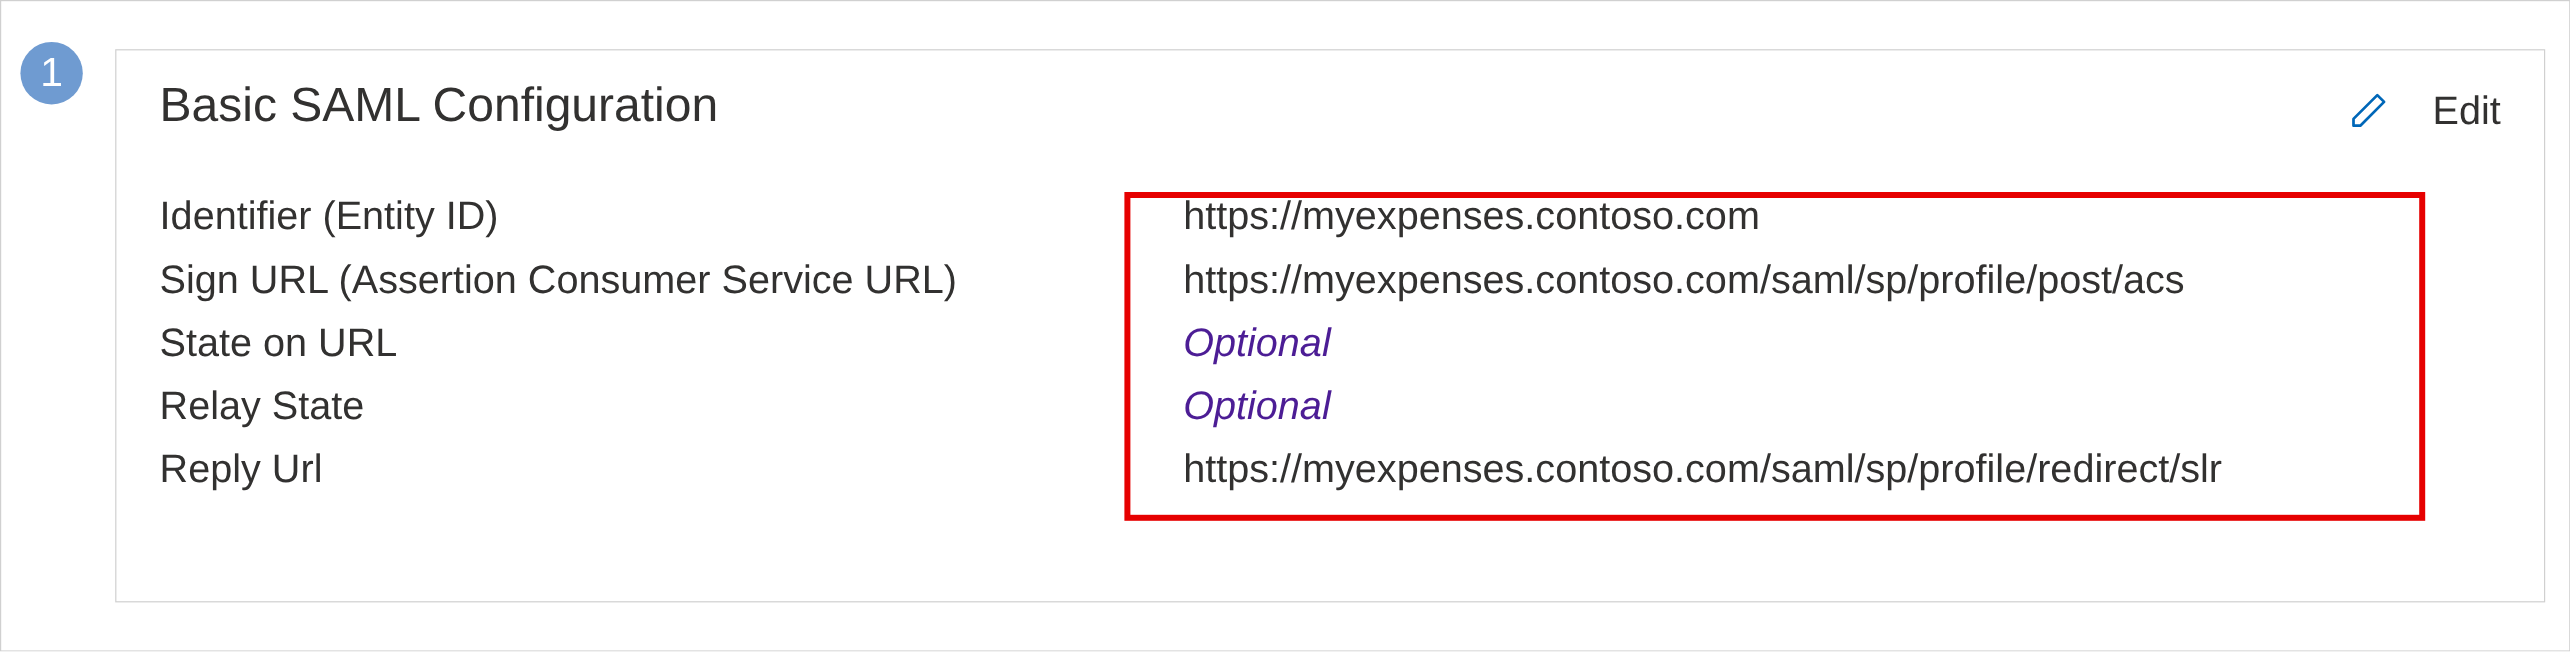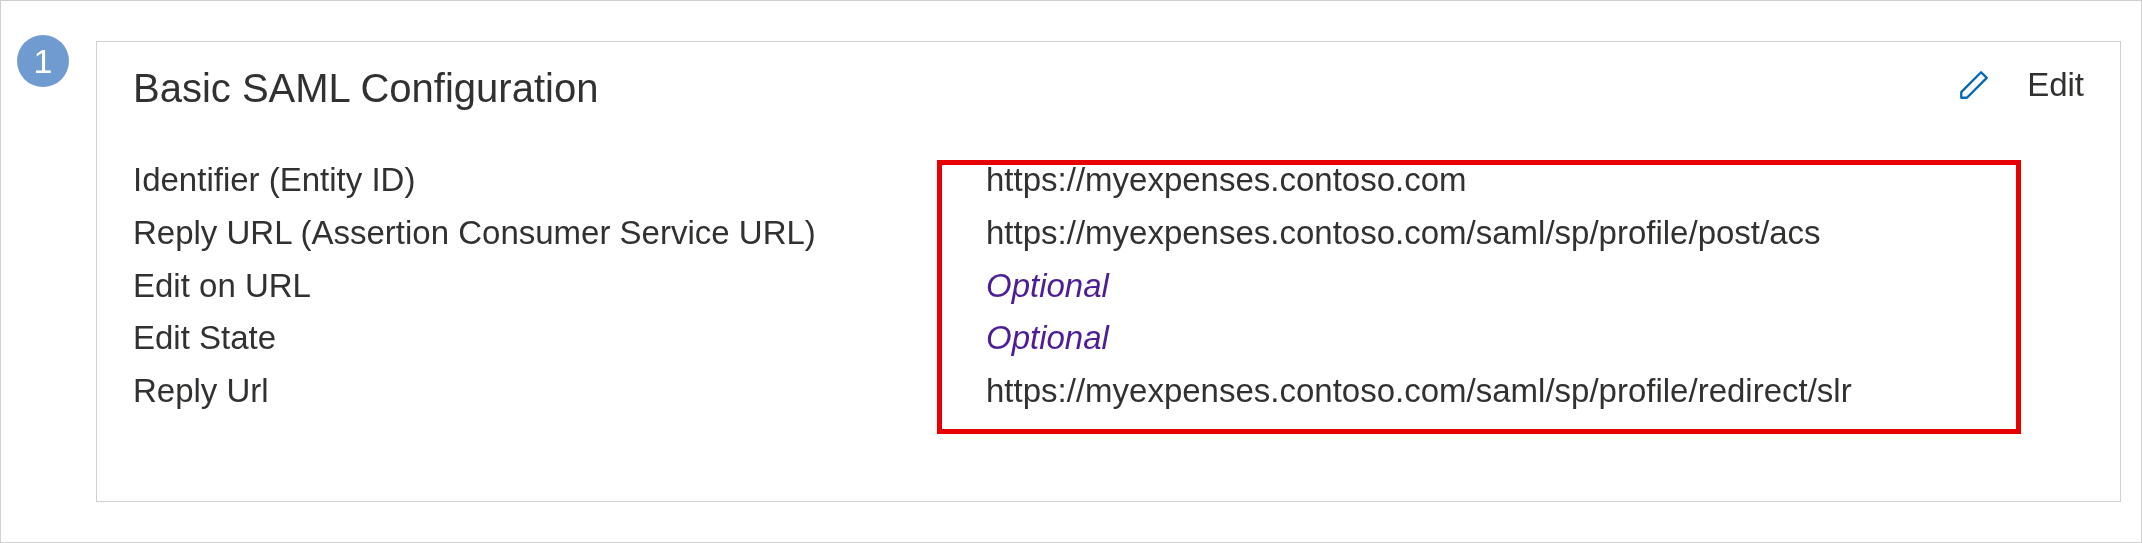--- a/index.html
+++ b/index.html
@@ -39,21 +39,21 @@
   .card {
     border: 1px solid #d0d0d0;
     margin: 40px 20px 40px 0;
     flex: 1;
     padding: 24px 36px 28px 36px;
     position: relative;
   }
   .card-header {
     display: flex;
     justify-content: space-between;
-    align-items: flex-start;
+    align-items: flex-end;
     margin-bottom: 44px;
   }
   .card-title {
     font-size: 40px;
     font-weight: 400;
     color: #323130;
   }
   .edit-btn {
     display: flex;
     align-items: center;
@@ -128,29 +128,29 @@
         <span>Edit</span>
       </button>
     </div>
 
     <div class="rows">
       <div class="row">
         <div class="label-col">Identifier (Entity ID)</div>
         <div class="value-col">https://myexpenses.contoso.com</div>
       </div>
       <div class="row">
-        <div class="label-col">Reply URL (Assertion Consumer Service URL)</div>
+        <div class="label-col">Sign URL (Assertion Consumer Service URL)</div>
         <div class="value-col">https://myexpenses.contoso.com/saml/sp/profile/post/acs</div>
       </div>
       <div class="row">
-        <div class="label-col">Edit on URL</div>
+        <div class="label-col">State on URL</div>
         <div class="value-col optional">Optional</div>
       </div>
       <div class="row">
-        <div class="label-col">Edit State</div>
+        <div class="label-col">Relay State</div>
         <div class="value-col optional">Optional</div>
       </div>
       <div class="row">
         <div class="label-col">Reply Url</div>
         <div class="value-col">https://myexpenses.contoso.com/saml/sp/profile/redirect/slr</div>
       </div>
     </div>
 
     <div class="highlight-box"></div>
   </div>

